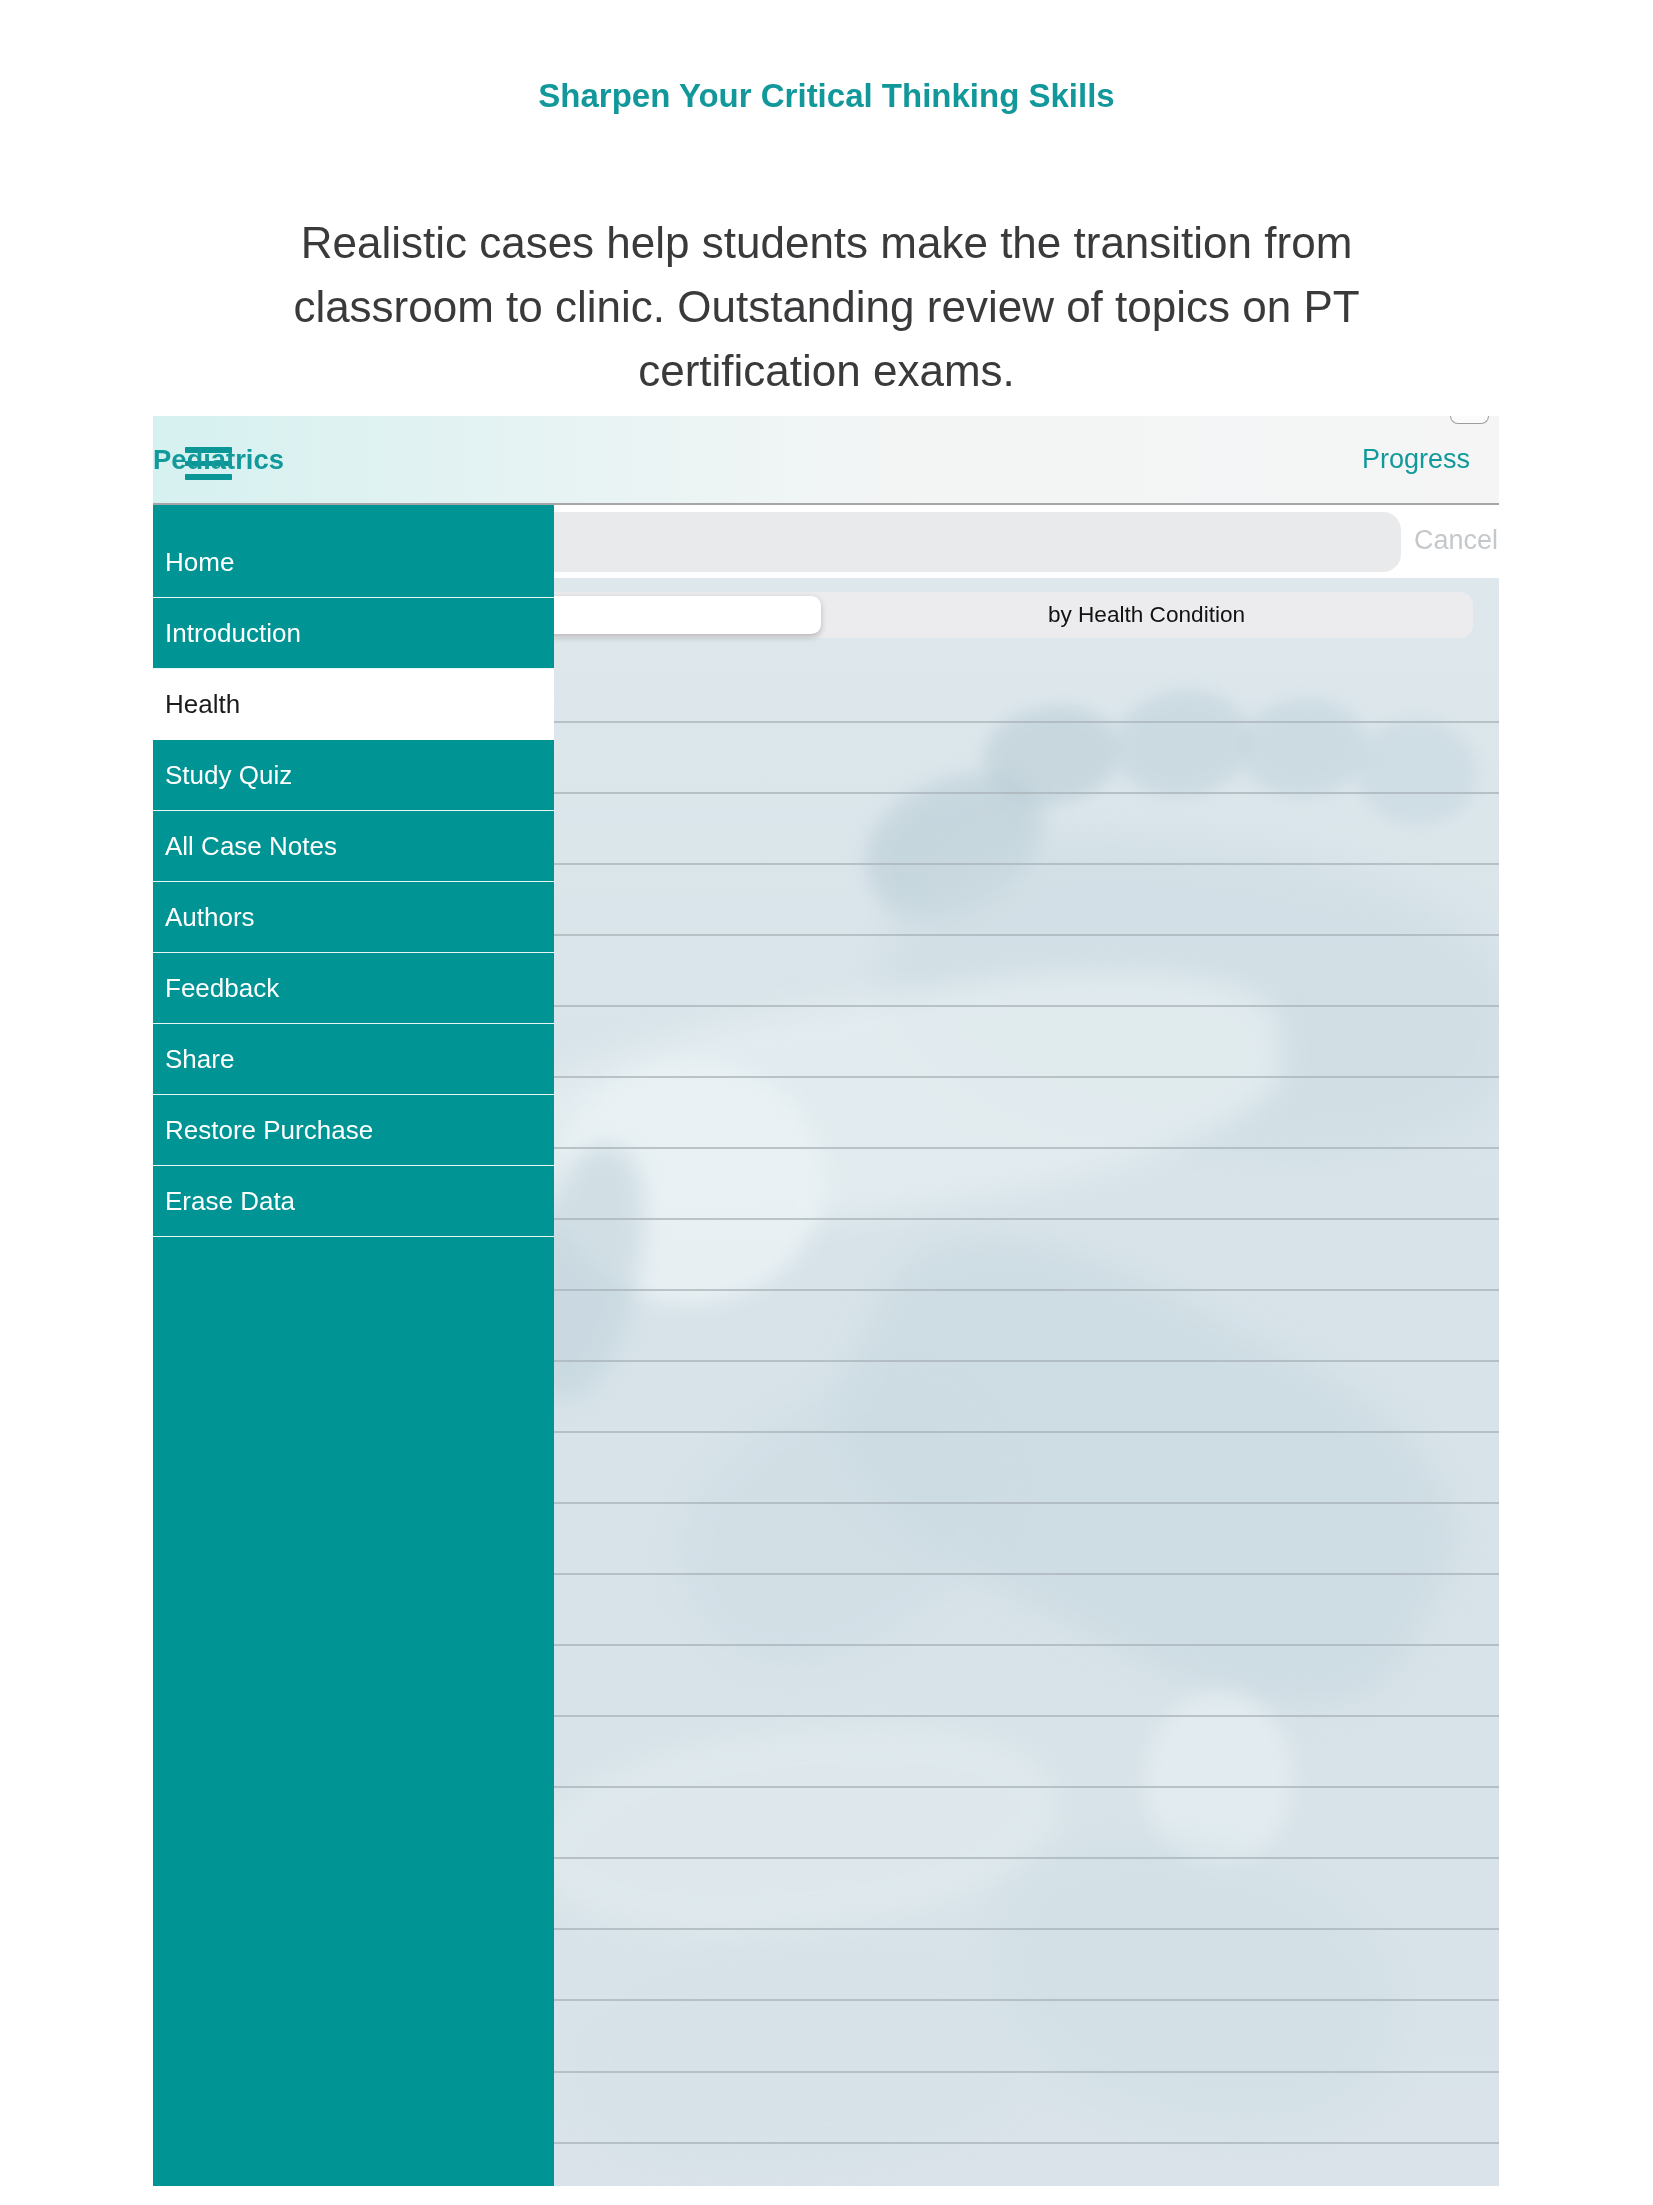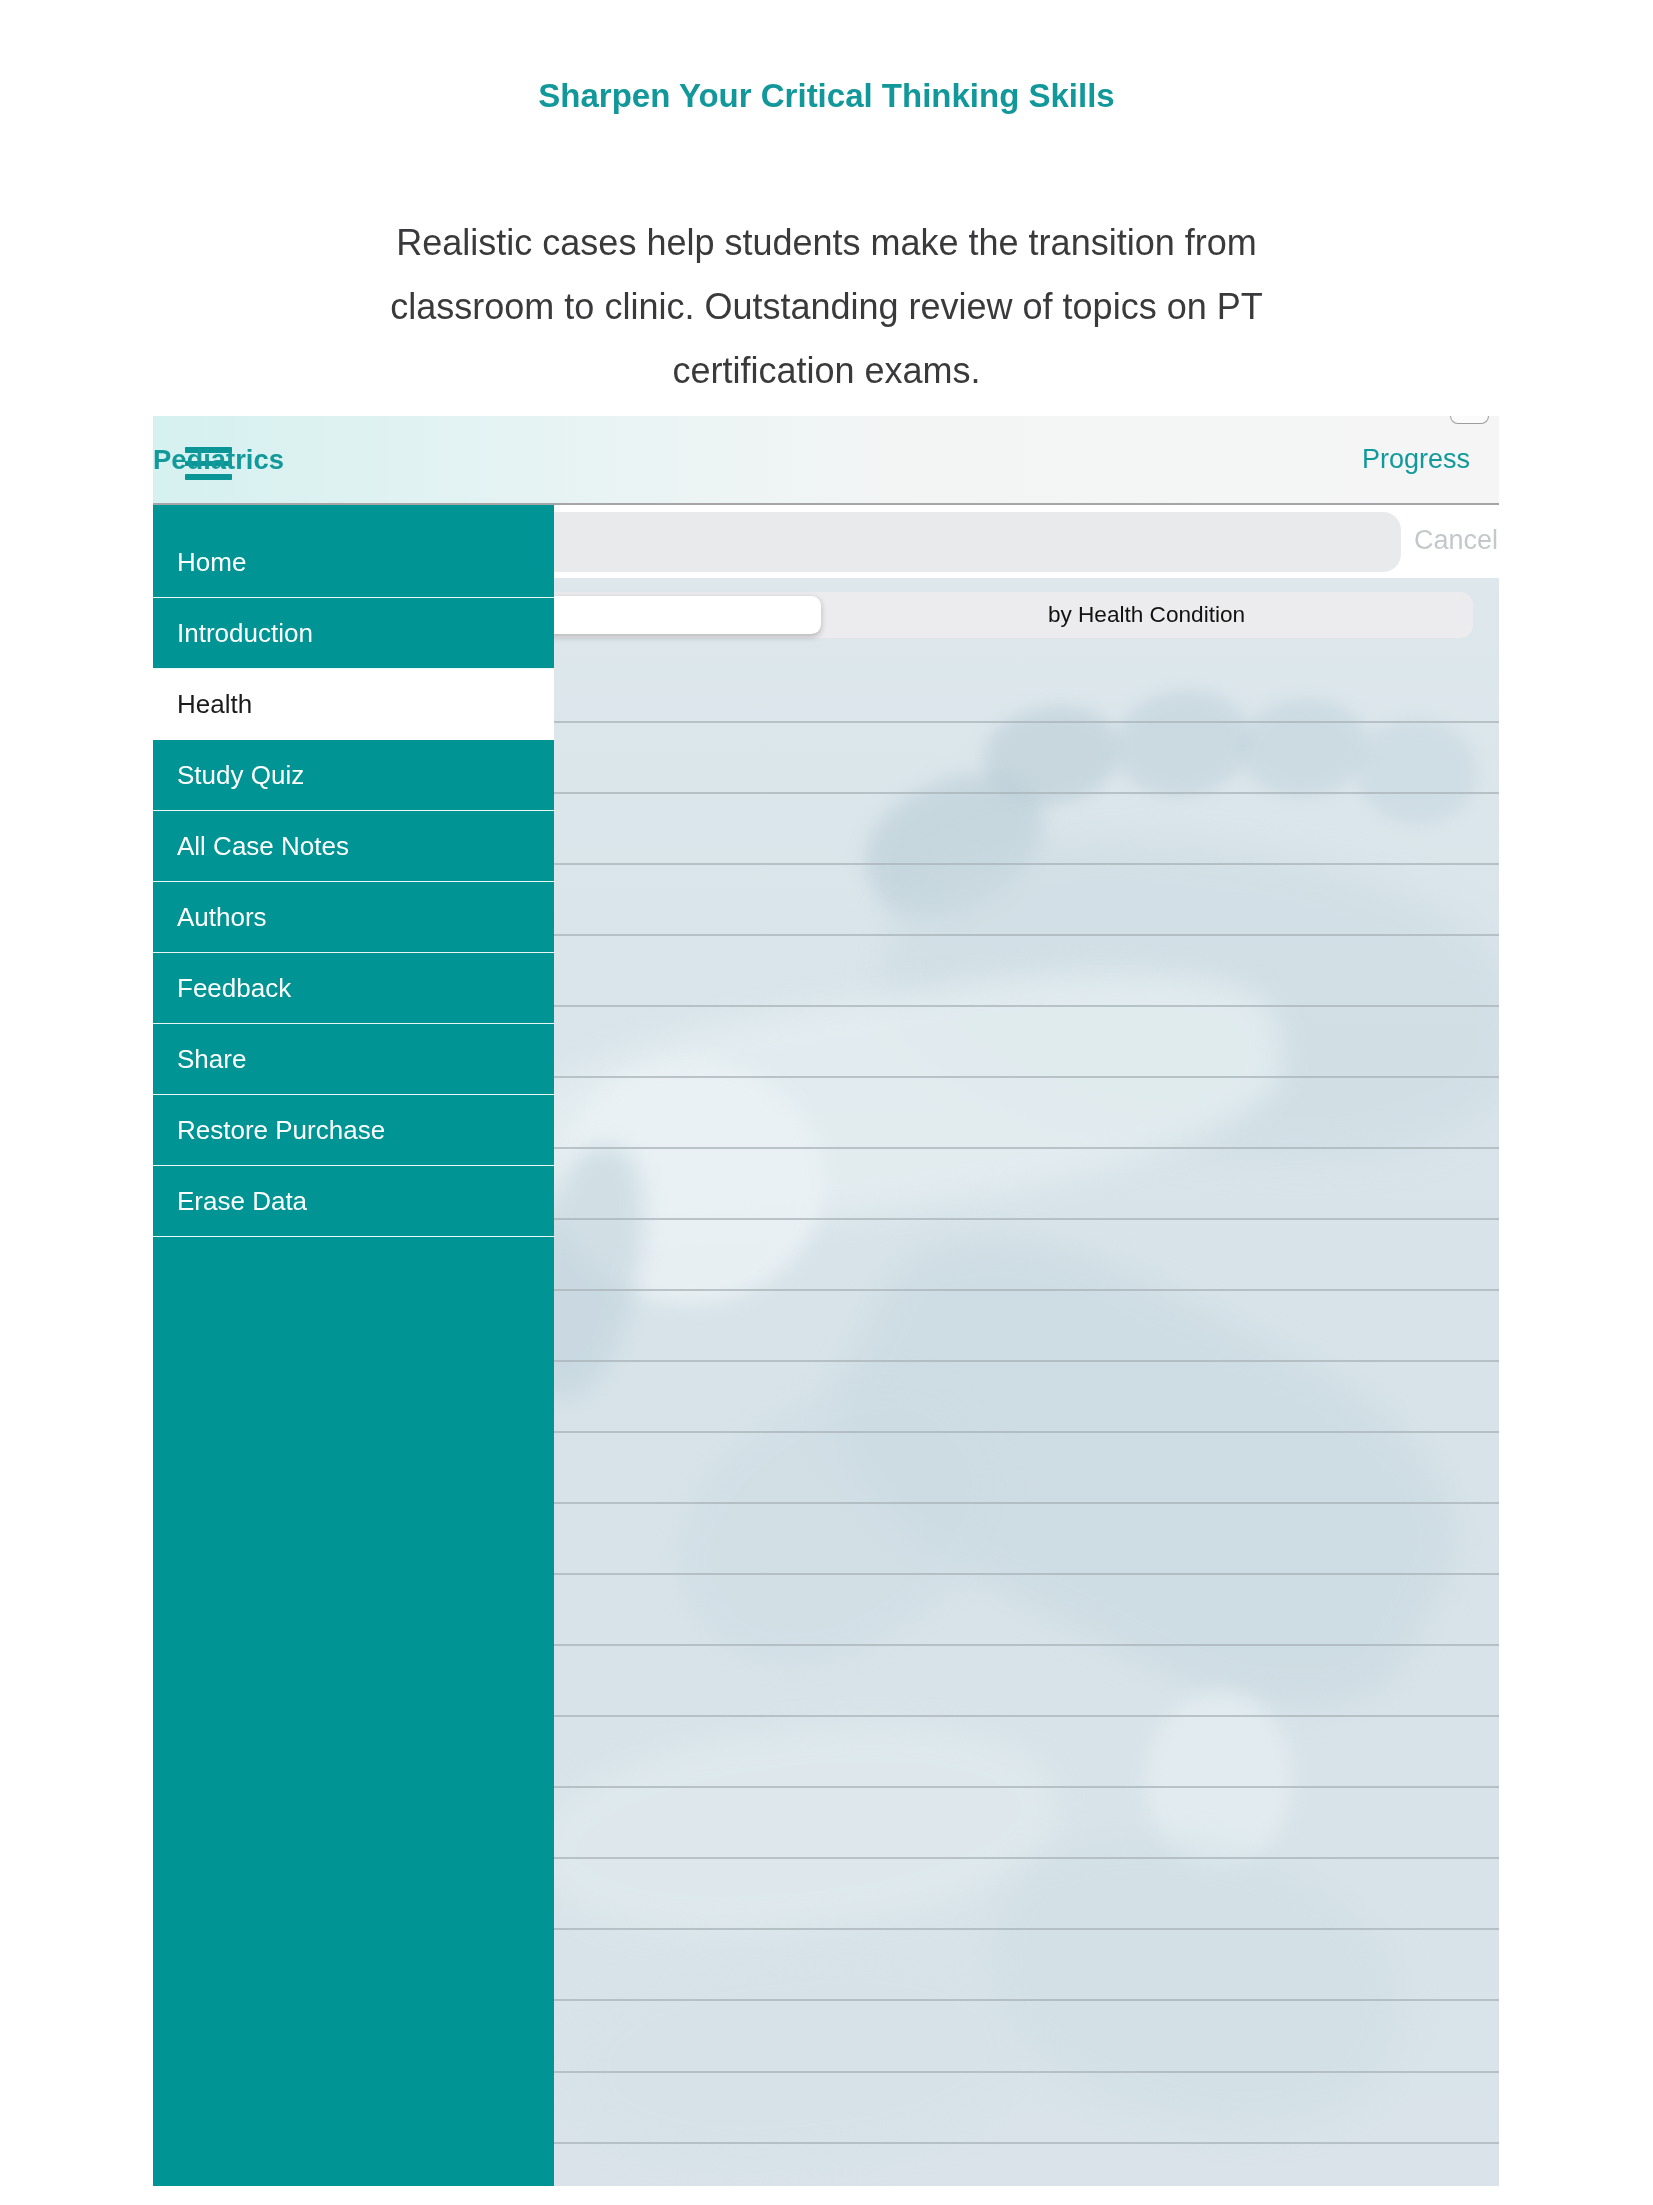--- a/index.html
+++ b/index.html
@@ -4,21 +4,21 @@
 <style>
   html,body{margin:0;padding:0;background:#ffffff;}
   body{width:1653px;height:2205px;position:relative;overflow:hidden;
        font-family:"Liberation Sans","DejaVu Sans",sans-serif;
        -webkit-font-smoothing:antialiased;}
 
   
   .promo-title{position:absolute;left:0;top:77px;width:1653px;text-align:center;
     font-size:33px;font-weight:700;color:#12989a;letter-spacing:0;}
   .promo-sub{position:absolute;left:0;top:211px;width:1653px;text-align:center;
-    font-size:36px;font-weight:400;color:#3a3a3c;line-height:64px;}
+    font-size:44px;font-weight:400;color:#3a3a3c;line-height:64px;}
 
   
   .app{position:absolute;left:153px;top:416px;width:1346px;height:1770px;
        background:#ffffff;overflow:hidden;}
 
   
   .app-header{position:absolute;left:0;top:0;width:1346px;height:89px;
     background:linear-gradient(90deg,#d5f1f0 0%,#e7f3f3 30%,#f3f5f5 55%,#f5f5f6 100%);}
   .app-header::after{content:"";position:absolute;left:0;bottom:0;width:100%;height:1.6px;background:#a6a6a8;}
   .hamburger{position:absolute;left:31.5px;top:31px;width:47px;height:33px;cursor:pointer;}
@@ -48,21 +48,21 @@
     background:#ececee;border-radius:13px;}
   .seg-selected{position:absolute;left:4px;top:4px;width:317px;height:38px;background:#ffffff;
     border:none;border-radius:9.7px;box-shadow:0 2.4px 6.5px rgba(0,0,0,0.22);}
   .seg-other{position:absolute;left:321px;top:0;width:651px;height:46px;line-height:46px;
     background:none;border:none;text-align:center;font-size:22.6px;color:#121212;
     font-family:inherit;padding:0;}
 
   
   .sidebar{position:absolute;left:0;top:89px;width:401px;height:1681px;background:#009494;}
   .sidebar ul{list-style:none;margin:0;padding:22px 0 0 0;}
-  .sidebar li{height:71px;line-height:70px;padding-left:24px;box-sizing:border-box;
+  .sidebar li{height:71px;line-height:70px;padding-left:12px;box-sizing:border-box;
     font-size:26px;color:#ffffff;border-bottom:1.6px solid rgba(255,255,255,0.92);cursor:pointer;}
   .sidebar li.selected{background:#ffffff;color:#1b1b1d;border-bottom:none;}
 </style>
 </head>
 <body>
 
 <div class="promo-title">Sharpen Your Critical Thinking Skills</div>
 <div class="promo-sub">
   <div>Realistic cases help students make the transition from</div>
   <div>classroom to clinic. Outstanding review of topics on PT</div>

